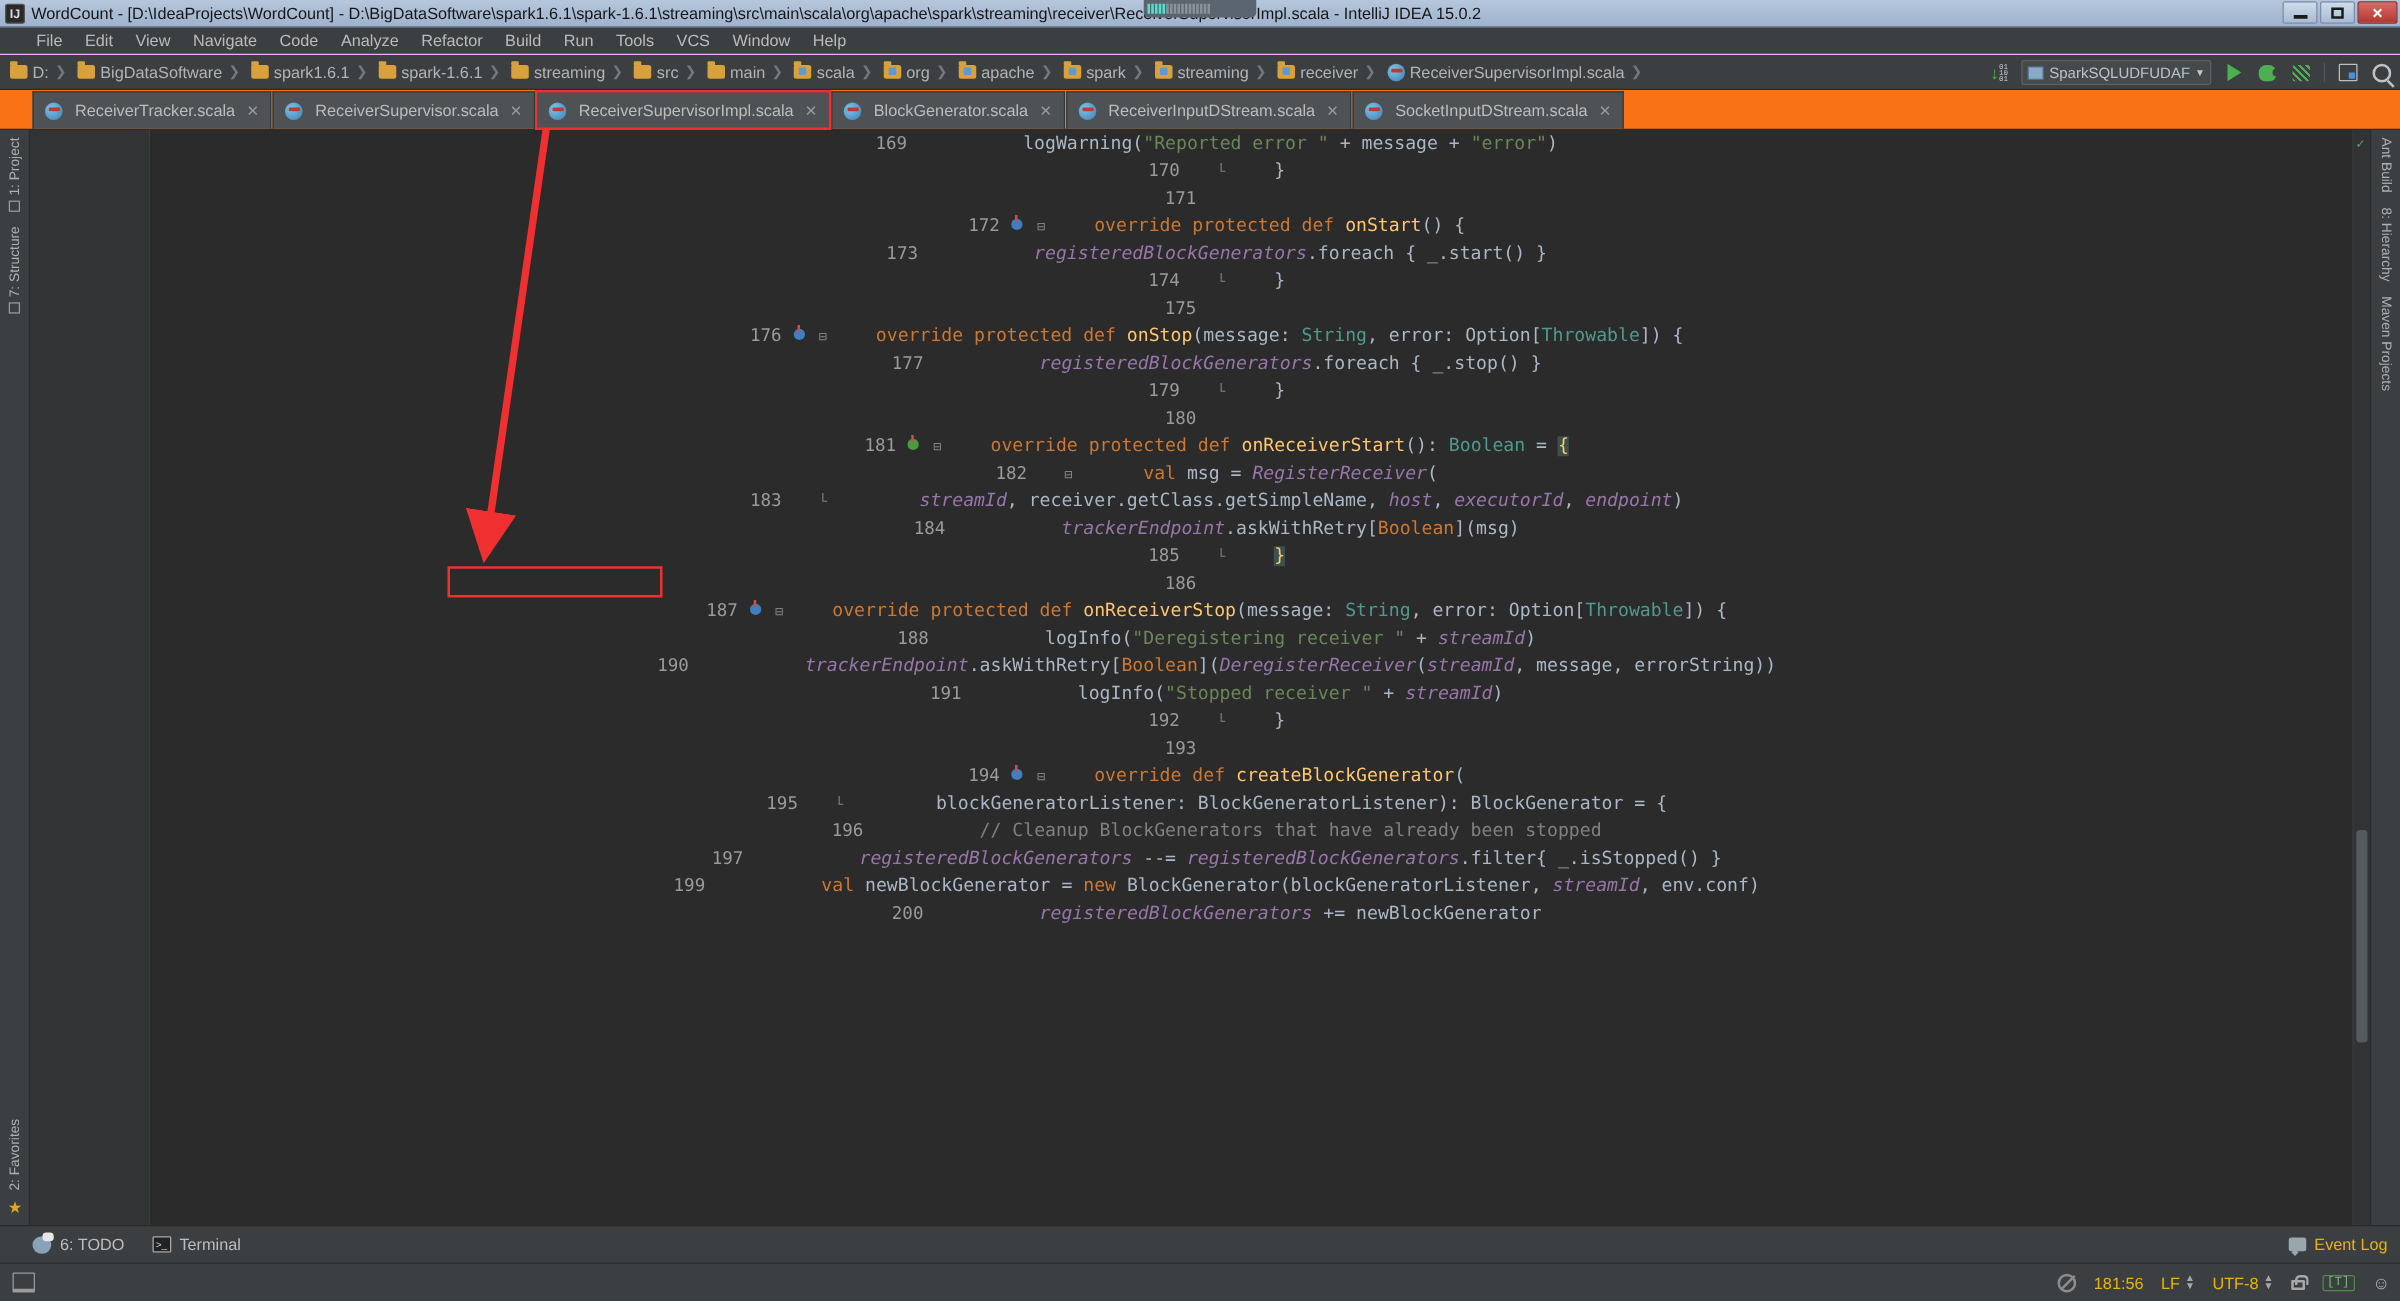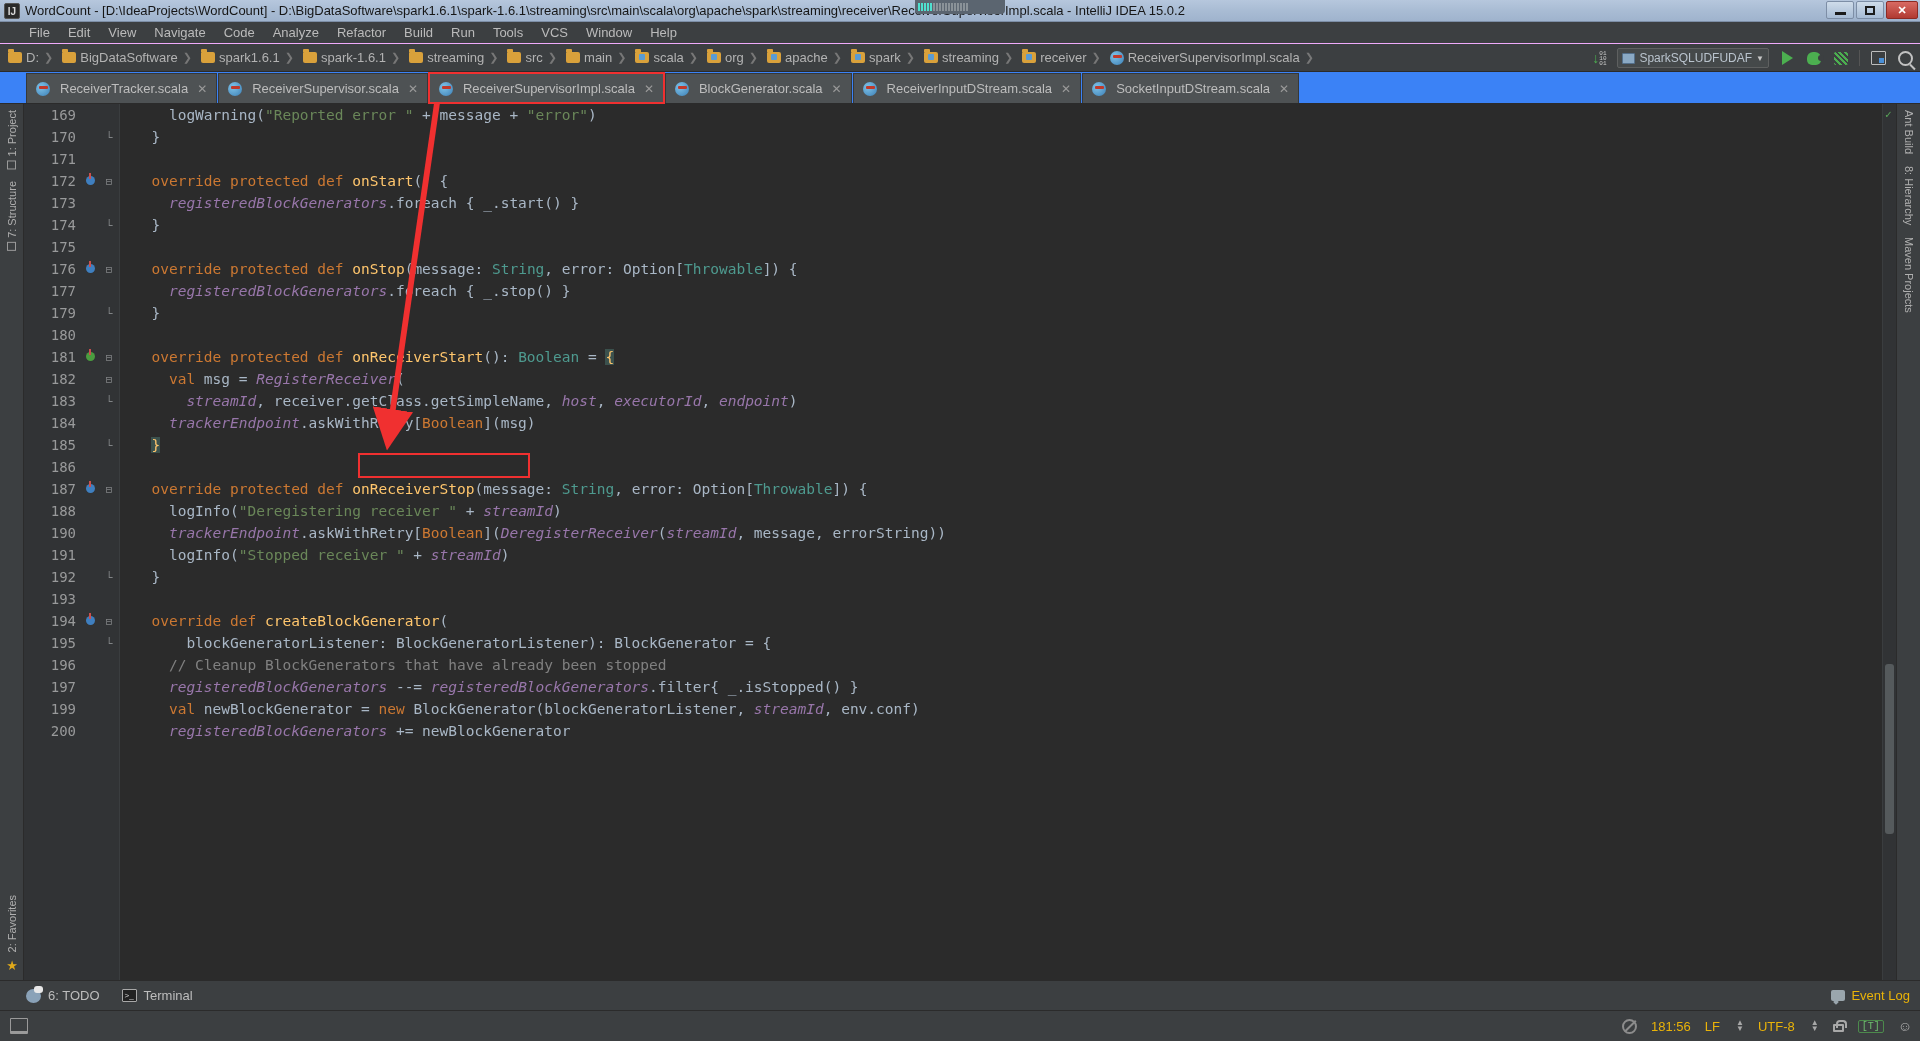--- a/index.html
+++ b/index.html
@@ -104,21 +104,21 @@
   .bug-ico:after{content:"";position:absolute;right:-3px;top:3px;width:6px;height:6px;background:#3c3f41;border-radius:50%;}
   .cov-ico{width:14px;height:13px;background:repeating-linear-gradient(45deg,#4caf50 0 2px,#3c3f41 2px 4px);border-radius:2px;}
   .sep-v{width:1px;height:16px;background:#555;}
   .layout-ico{width:15px;height:14px;border:1px solid #bdbdbd;border-radius:1px;position:relative;}
   .layout-ico:after{content:"";position:absolute;right:1px;bottom:1px;width:5px;height:5px;background:#4a90d9;}
   .search-ico{width:15px;height:15px;border:2px solid #c2c2c2;border-radius:50%;position:relative;}
   .search-ico:after{content:"";position:absolute;right:-5px;bottom:-4px;width:7px;height:2px;background:#c2c2c2;transform:rotate(45deg);}
 
   
   #tabbar{
-    height:32px;background:#3b82f6;display:flex;align-items:flex-end;
+    height:32px;background:#f97316;display:flex;align-items:flex-end;
     padding-left:26px;border-bottom:1px solid #2b2b2b;position:relative;
   }
   .tab{
     height:30px;display:flex;align-items:center;gap:6px;padding:0 9px;
     font-size:13px;color:#bdbdbd;background:#4e5254;border:1px solid #35383a;
     border-bottom:none;margin-right:1px;white-space:nowrap;position:relative;
   }
   .tab.active{background:#4e5254;}
   .tab .close-x{color:#9a9a9a;font-size:12px;margin-left:3px;}
   .tab.highlighted{outline:2px solid #f03030;outline-offset:-1px;z-index:3;}
@@ -147,21 +147,21 @@
 
   #editor{
     flex:1;background:#2b2b2b;position:relative;overflow:hidden;
     font-family:"DejaVu Sans Mono","Liberation Mono",monospace;
   }
   #gutter{
     position:absolute;left:0;top:0;bottom:0;width:96px;background:#313335;
     border-right:1px solid #3a3d3f;
   }
   .code-lines{position:absolute;left:0;top:0;right:0;}
-  .cline{height:22px;display:flex;align-items:center;font-size:14.5px;white-space:pre;}
+  .cline{height:22px;display:flex;align-items:center;font-size:14.5px;white-space:pre;justify-content:center;}
   .lno{
     width:58px;text-align:right;padding-right:6px;color:#999a9b;font-size:14px;
     flex:none;
   }
   .mark{width:16px;flex:none;text-align:center;font-size:10px;}
   .fold{width:22px;flex:none;text-align:center;color:#808385;font-size:11px;}
   .ctext{padding-left:14px;color:#a9b7c6;}
   .ovr-ico{display:inline-block;width:9px;height:9px;border-radius:50%;background:#3f7fbf;position:relative;}
   .ovr-ico.green{background:#4a9c3f;}
   .ovr-ico:after{content:"";position:absolute;left:3px;top:-3px;width:2px;height:6px;background:#c94f4f;}
@@ -211,21 +211,21 @@
   }
   .sb-left-ico{width:18px;height:16px;border:1px solid #9a9a9a;border-bottom-width:3px;border-radius:1px;}
   #statusbar .right-group{position:absolute;right:8px;display:flex;align-items:center;gap:14px;}
   .sb-text{font-size:13px;color:#eab308;}
   .no-entry{width:15px;height:15px;border:2px solid #8c8c8c;border-radius:50%;position:relative;}
   .no-entry:after{content:"";position:absolute;left:-1px;top:4.5px;width:15px;height:2px;background:#8c8c8c;transform:rotate(-45deg);}
   .lock-ico{width:11px;height:8px;border:2px solid #a8a8a8;border-radius:1px;position:relative;margin-top:3px;}
   .lock-ico:before{content:"";position:absolute;left:1px;top:-6px;width:7px;height:6px;border:2px solid #a8a8a8;border-bottom:none;border-radius:4px 4px 0 0;}
   .tbadge{border:1px solid #4c8a4c;color:#6fbf6f;font-size:10px;padding:0 3px;border-radius:2px;font-family:"Liberation Mono",monospace;}
   .face-ico{font-size:14px;color:#b9b9b9;}
-  .lf-sel{display:flex;align-items:center;gap:16px;}
+  .lf-sel{display:flex;align-items:center;gap:4px;}
   .updown{font-size:8px;line-height:6px;color:#a8a8a8;}
   
   svg.overlay{position:absolute;left:0;top:0;width:100%;height:100%;pointer-events:none;}
 </style>
 </head>
 <body>
 
 <div id="titlebar">
   <div class="app-icon">IJ</div>
   <div class="title-text">WordCount - [D:\IdeaProjects\WordCount] - D:\BigDataSoftware\spark1.6.1\spark-1.6.1\streaming\src\main\scala\org\apache\spark\streaming\receiver\ReceiverSupervisorImpl.scala - IntelliJ IDEA 15.0.2</div>

